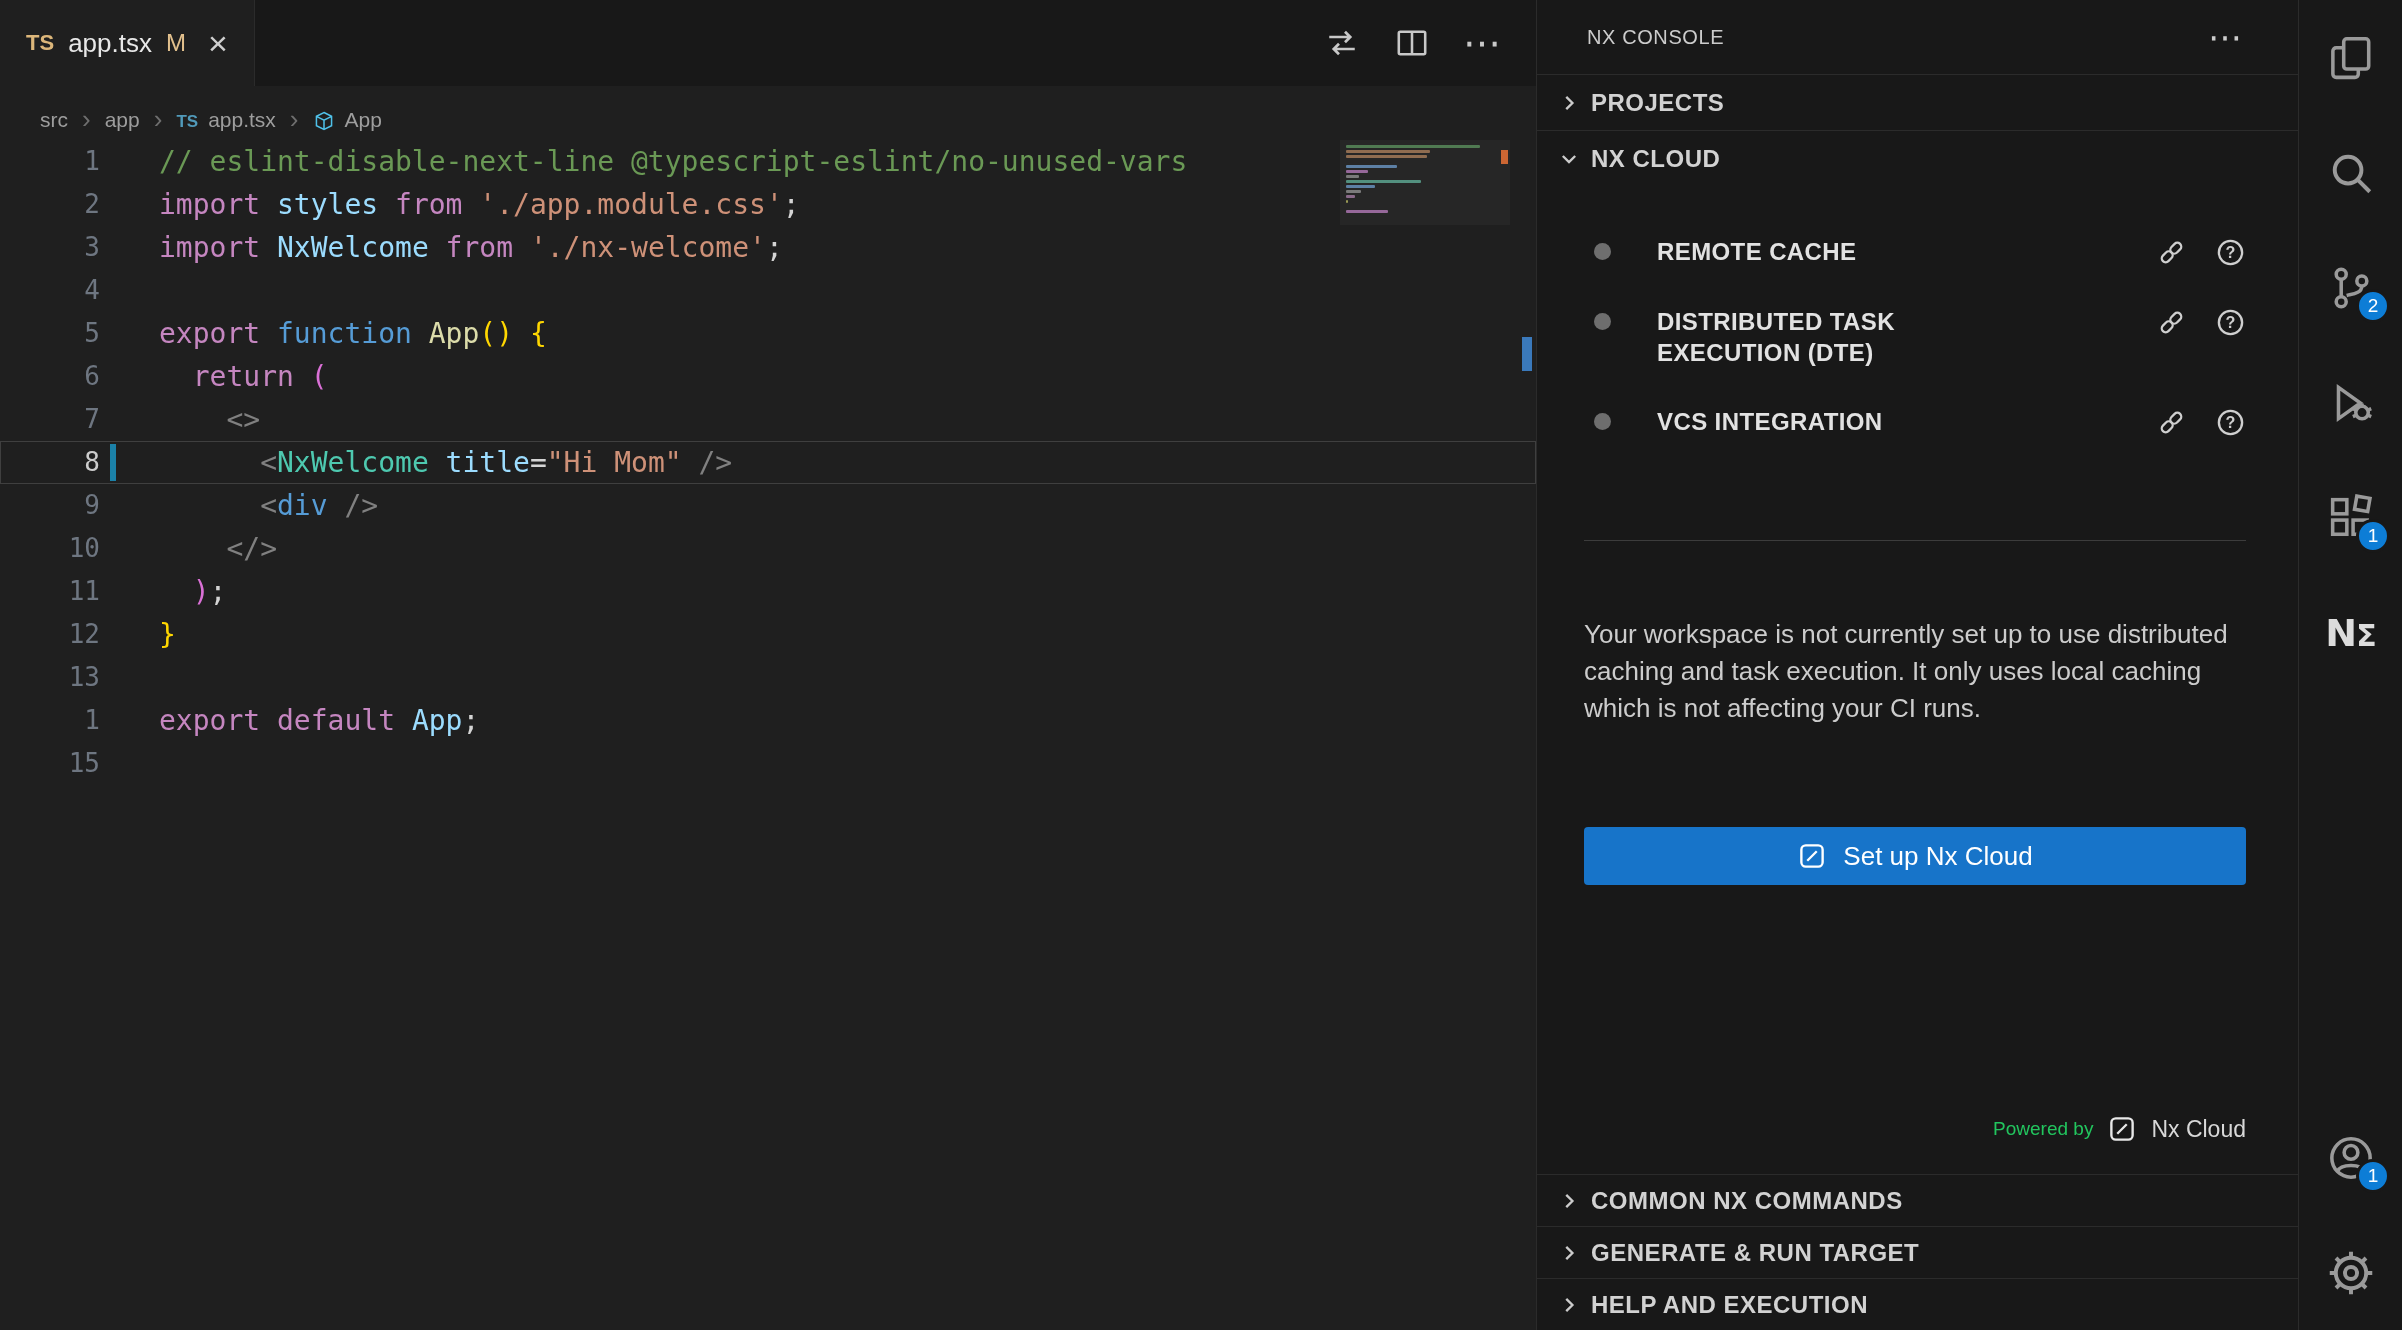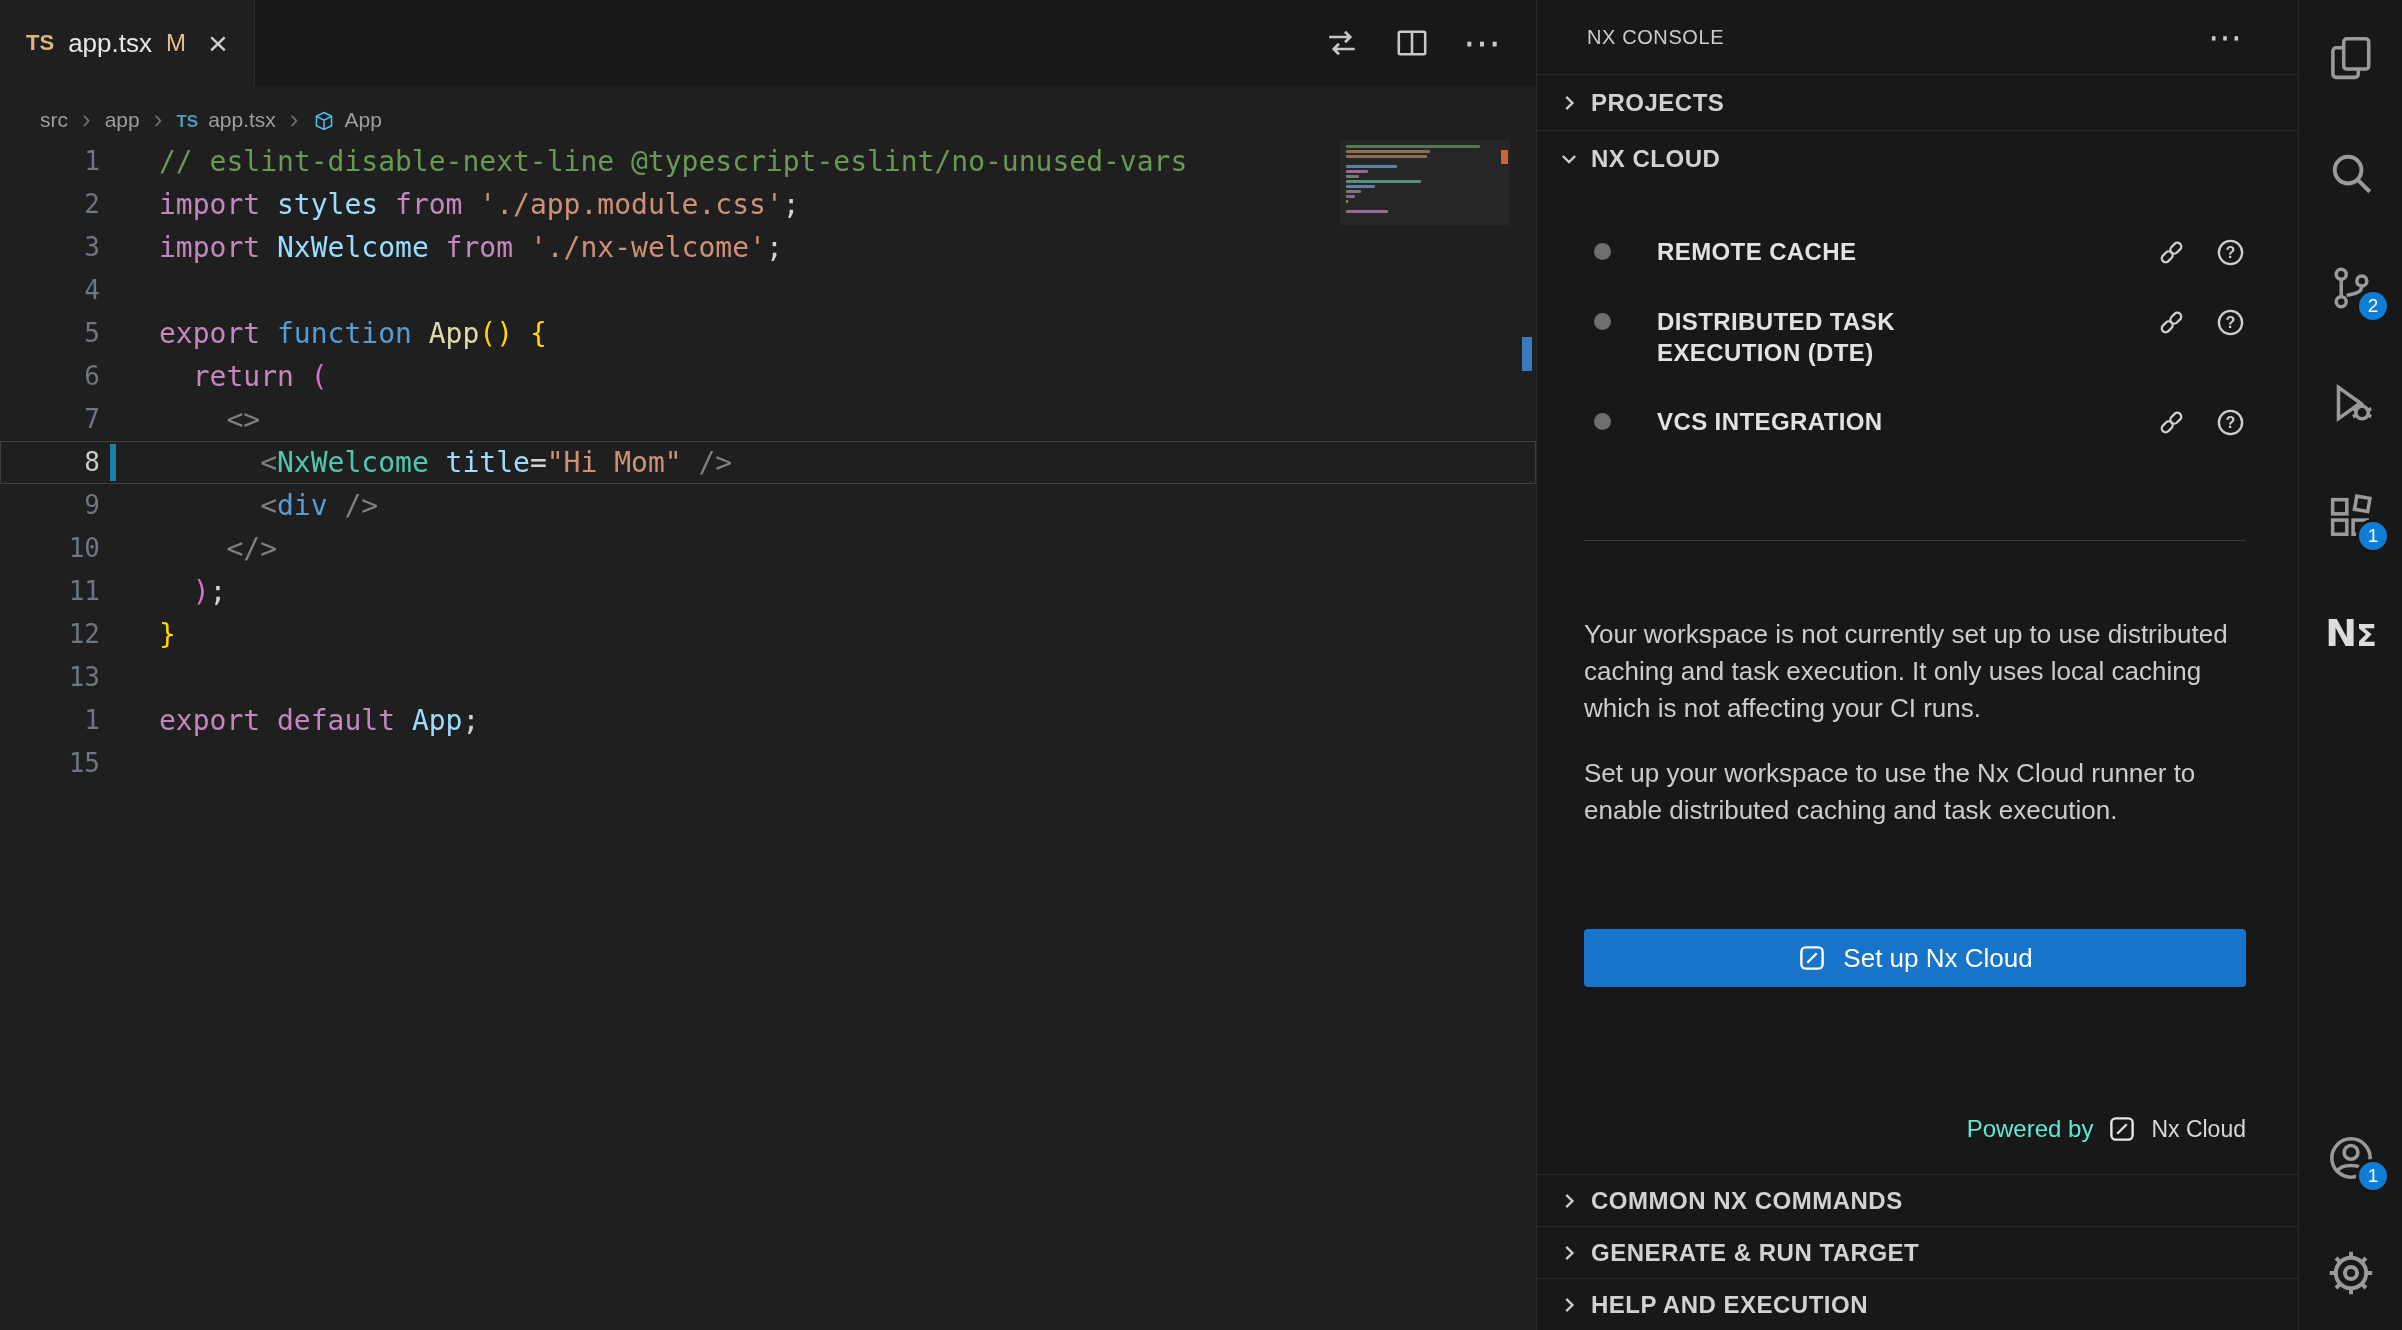--- a/index.html
+++ b/index.html
@@ -69,21 +69,21 @@
   .nx-item-icons{display:flex;gap:28px;margin-left:auto;color:#cfcfcf;padding-top:1px}
   .mini-icon{width:31px;height:31px;cursor:pointer}
   .mini-icon svg{width:31px;height:31px}
   .nx-divider{height:1px;flex:none;background:#3c3c3c;margin-top:64px}
   .nx-desc{font-size:26px;line-height:37px;color:#cccccc;margin:0}
   .nx-desc.first{margin-top:75px}
   .nx-desc.second{margin-top:28px}
   .setup-btn{margin-top:100px;height:58px;flex:none;background:var(--accent-blue);border:none;border-radius:4px;color:#ffffff;font-size:26px;font-family:inherit;display:flex;align-items:center;justify-content:center;gap:16px;cursor:pointer}
   .btn-icon svg{width:30px;height:30px;display:block}
   .powered-row{margin-top:auto;margin-bottom:30px;display:flex;align-items:center;justify-content:flex-end;gap:14px}
-  .powered-label{font-size:24px;color:#5eead4}
+  .powered-label{font-size:19px;color:#22c55e}
   .brand-icon{color:#e8e8e8}
   .brand-icon svg{width:30px;height:30px;display:block}
   .brand{font-size:23px;color:#d8d8d8}
   .bottom .section-row{height:52px}
 
   
   .activitybar{width:104px;flex:none;background:#181818;border-left:1px solid #2b2b2b;display:flex;flex-direction:column}
   .act-item{height:115px;flex:none;display:flex;align-items:center;justify-content:center;position:relative;color:#9a9a9a;cursor:pointer}
   .act-item.nx{color:#dcdcdc}
   .act-icon{display:flex;align-items:center;justify-content:center}
@@ -250,21 +250,20 @@
                 </svg></span>
               <span class="mini-icon"><svg viewBox="0 0 24 24">
                   <circle cx="12" cy="12" r="9" fill="none" stroke="currentColor" stroke-width="1.8"></circle>
                   <text x="12" y="16.2" text-anchor="middle" font-size="12.5" fill="currentColor" font-family="Liberation Sans, sans-serif" font-weight="700">?</text>
                 </svg></span>
             </span>
           </div>
         </div>
       <div class="nx-divider"></div>
       <p class="nx-desc first">Your workspace is not currently set up to use distributed caching and task execution. It only uses local caching which is not affecting your CI runs.</p>
-      <p class="nx-desc second">Set up your workspace to use the Nx Cloud runner to enable distributed caching and task execution.</p>
       <button class="setup-btn">
         <span class="btn-icon">
           <svg viewBox="0 0 24 24" fill="none" stroke="#ffffff" stroke-width="1.9">
               <rect x="3.5" y="3.5" width="17" height="17" rx="3.5"></rect>
               <path d="M8.2 15.8 L15.8 8.2"></path>
             </svg>
         </span>
         <span>Set up Nx Cloud</span>
       </button>
       <div class="powered-row">

